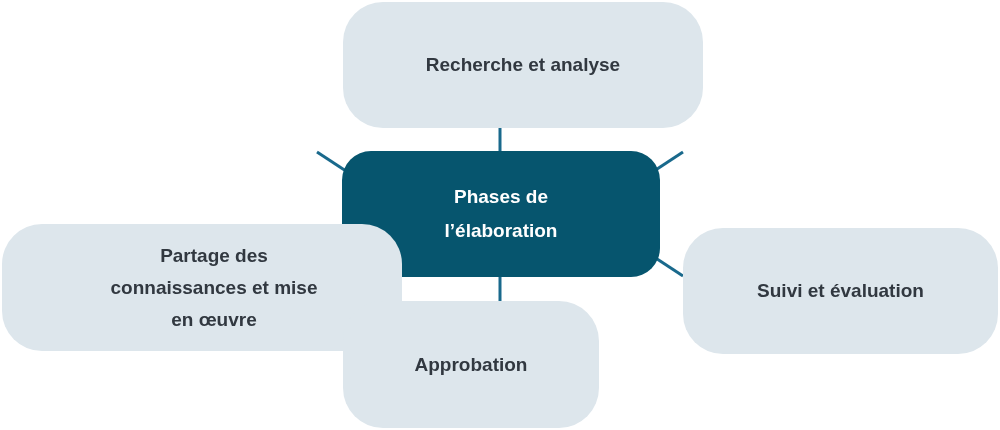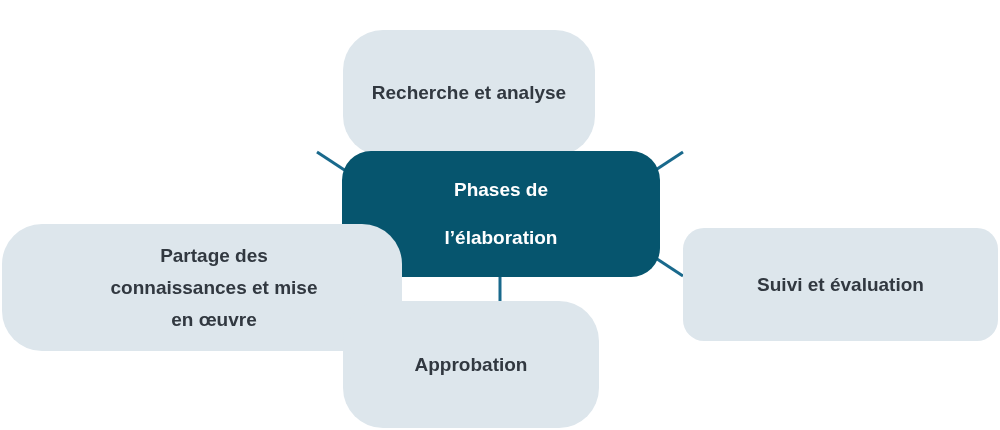--- a/index.html
+++ b/index.html
@@ -44,32 +44,32 @@
     font-weight: 700;
     line-height: 32px;
   }
   .node .label {
     display: block;
     max-width: 232px;
   }
   .node-center {
     background: var(--center-bg, #06556e);
     color: var(--center-text, #ffffff);
-    line-height: 48px;
+    line-height: 34px;
     border-radius: 29px;
   }
   .node-center .label {
     max-width: 150px;
   }
-  #node-recherche   { left: 343px; top: 2px;   width: 252px; height: 126px; margin-top: 28px; }
+  #node-recherche   { left: 343px; top: 2px;   width: 360px; height: 126px; }
   #node-exploration { left: 2px;   top: 73px;  width: 316px; height: 131px; }
   #node-elaboration { left: 683px; top: 73px;  width: 315px; height: 132px; }
   #node-center      { left: 342px; top: 151px; width: 318px; height: 126px; }
   #node-partage     { left: 2px;   top: 224px; width: 376px; height: 127px; padding-left: 24px; }
-  #node-suivi       { left: 683px; top: 228px; width: 315px; height: 113px; border-radius: 21px; }
+  #node-suivi       { left: 683px; top: 228px; width: 315px; height: 126px; }
   #node-approbation { left: 343px; top: 301px; width: 256px; height: 127px; }
 </style>
 </head>
 <body>
 
 <div class="canvas">
 
   <svg class="connectors" width="1000" height="430" viewBox="0 0 1000 430" aria-hidden="true">
     <line x1="500" y1="126" x2="500" y2="154"></line>
     <line x1="500" y1="275" x2="500" y2="304"></line>

